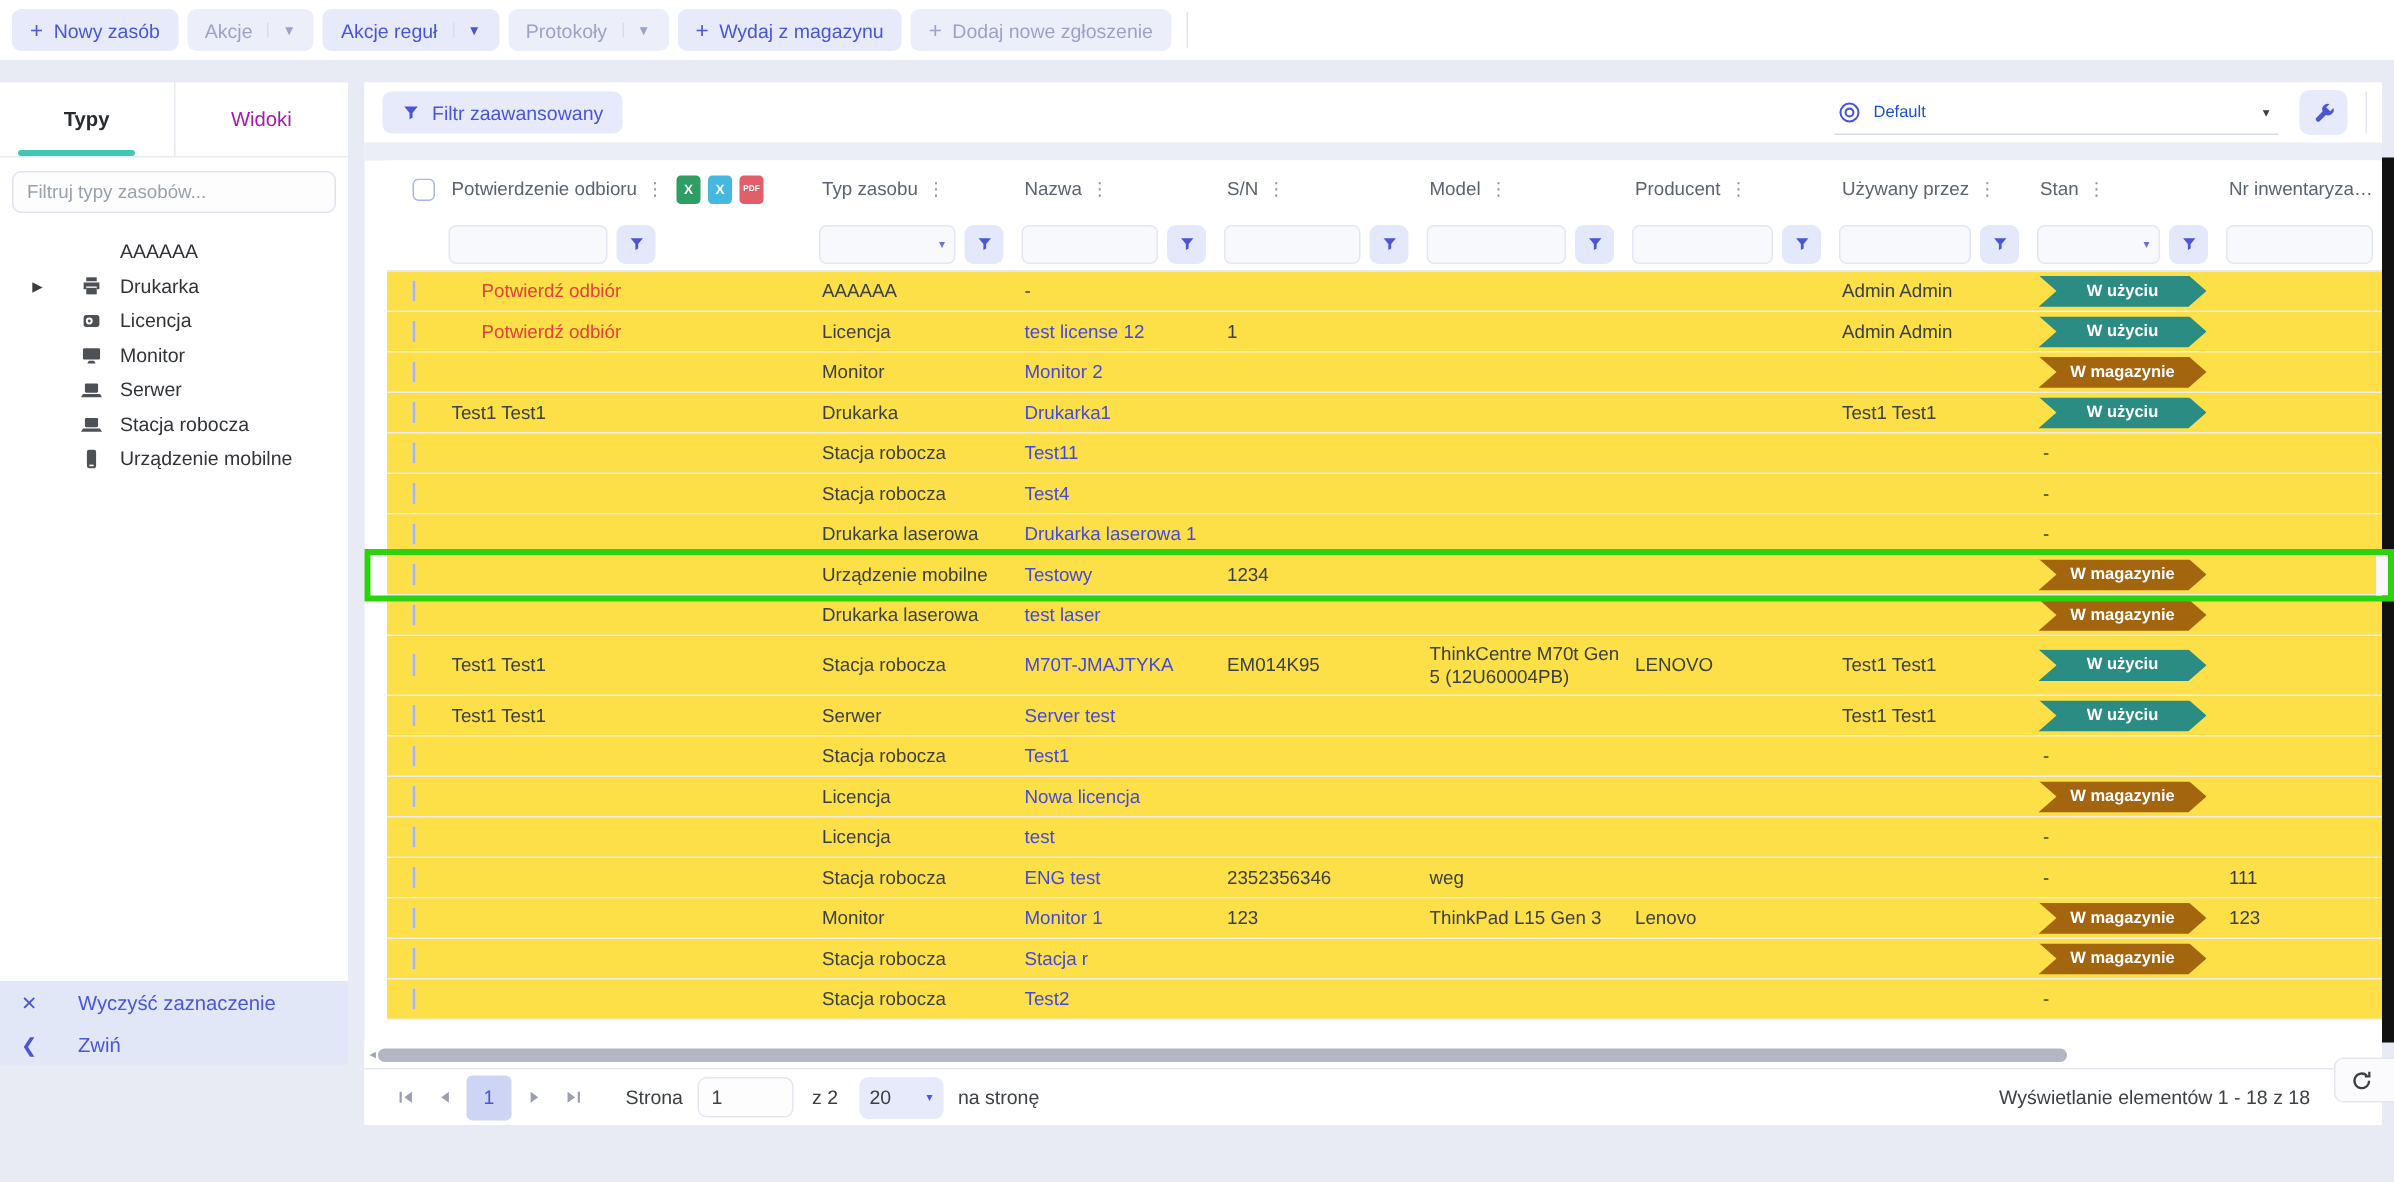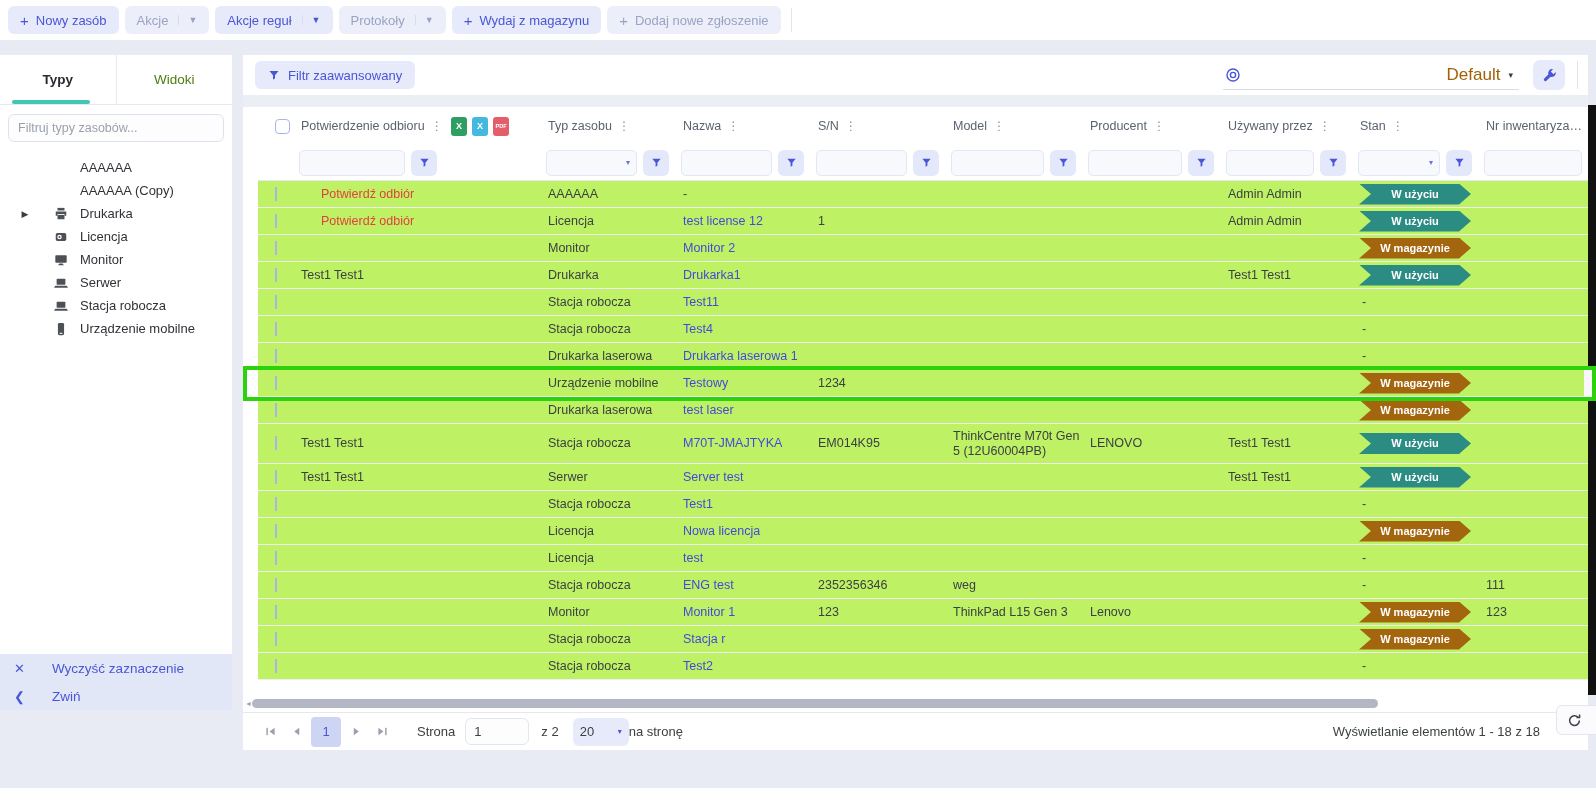--- a/index.html
+++ b/index.html
@@ -16,21 +16,21 @@
   .tbtn .plus { font-size:15px; margin-right:7px; line-height:1; }
   .tbtn .caret-box { margin-left:10px; padding-left:9px; border-left:1px solid #d6dcf3; font-size:9px; }
   .tbtn.disabled { background:#eceffa; color:#9aa3c4; cursor:default; }
   .toolbar-divider { width:1px; height:24px; background:#e3e5ee; margin-left:4px; }
 
   
   .sidebar { position:absolute; left:0; top:55px; width:232px; height:655px; background:#fff;
     display:flex; flex-direction:column; }
   .sb-tabs { height:50px; display:flex; border-bottom:1px solid #e8eaf2; }
   .sb-tab { flex:1; position:relative; display:flex; align-items:center; justify-content:center;
-    font-size:13.5px; color:#4d7c0f; cursor:pointer; }
+    font-size:13.5px; color:#a21caf; cursor:pointer; }
   .sb-tab.active { color:#272b30; font-weight:bold; border-right:1px solid #e8eaf2; }
   .tab-underline { position:absolute; left:12px; right:26px; bottom:0; height:4px; border-radius:3px;
     background:#41c7b4; }
   .sb-filter { padding:9px 8px 8px 8px; }
   .sb-filter input { width:100%; height:28px; border:1px solid #dfe2ee; border-radius:6px;
     padding:0 9px; font-size:12.5px; color:#3c4043; background:#fdfdfe; outline:none;
     font-family:"Liberation Sans",sans-serif; }
   .sb-filter input::placeholder { color:#9aa1ad; }
   .tree { flex:1; padding-top:6px; overflow:hidden; }
   .tree-item { height:23px; display:flex; align-items:center; font-size:13px; color:#2f3237; cursor:pointer; }
@@ -49,21 +49,21 @@
     display:flex; flex-direction:column; }
   .grid-toolbar { height:40px; display:flex; align-items:center; padding:0 10px 0 12px; background:#fff; }
   .btn-adv { display:inline-flex; align-items:center; gap:8px; height:28px; padding:0 13px;
     background:#e6eafa; border:none; border-radius:6px; color:#4a56d6; font-size:13px; cursor:pointer;
     font-family:"Liberation Sans",sans-serif; }
   .btn-adv svg { width:12px; height:12px; fill:#4a56d6; }
   .gt-spacer { flex:1; }
   .view-select { width:296px; height:30px; display:flex; align-items:center; gap:8px;
     border-bottom:1px solid #d8dce9; padding:0 6px 0 2px; cursor:pointer; }
   .view-select .vico { display:inline-flex; }
-  .view-select .vlabel { flex:1; font-size:17px; color:#a16207;text-align:right; }
+  .view-select .vlabel { flex:1; font-size:11px; color:#1d4ed8; }
   .view-select .caret { font-size:9px; color:#3a3d42; }
   .icon-btn { width:32px; height:30px; margin-left:14px; background:#e6eafa; border:none; border-radius:7px;
     display:inline-flex; align-items:center; justify-content:center; cursor:pointer; }
   .gt-divider { width:1px; height:28px; background:#e3e5ee; margin-left:12px; }
   .gap-strip { height:12px; background:#eceef6; }
 
   
   .grid { flex:1; display:flex; flex-direction:column; overflow:hidden; background:#fff; position:relative;margin-left:15px; }
   .grow { display:grid; grid-template-columns:35px 150px 97px 135px 135px 135px 137px 138px 132px 126px minmax(100px,1fr); }
   .hrow { height:38px; align-items:center; }
@@ -79,21 +79,21 @@
   .frow { height:36px; align-items:center; border-bottom:1px solid #e8e9f0; }
   .fcell { display:flex; align-items:center; gap:6px; padding:0 6px; }
   .finput { flex:1; min-width:0; height:26px; border:1px solid #e3e6f5; border-radius:5px; background:#f8f9fd;
     display:flex; align-items:center; justify-content:flex-end; padding:0 6px; }
   .finput .caret { font-size:8px; color:#6a74d8; }
   .fbtn { flex:none; width:26px; height:26px; border:none; border-radius:6px; background:#e3e8fb;
     display:flex; align-items:center; justify-content:center; cursor:pointer; }
   .fbtn svg { width:11px; height:11px; fill:#4a56d6; }
   .cb { width:15px; height:15px; border:1.5px solid #aab4ea; border-radius:4px; background:#fff; margin-left:9px; cursor:pointer; flex:none; }
   .body-rows { position:relative; }
-  .row { border-bottom:1px solid #ededf2; background:#bef264; height:27px; align-items:center; cursor:pointer; }
+  .row { border-bottom:1px solid #ededf2; background:#fde047; height:27px; align-items:center; cursor:pointer; }
   .row.tall { height:40px; }
   .cell { padding-left:8px; font-size:12.5px; color:#3c4043; white-space:nowrap; overflow:hidden; line-height:1.15; }
   .cell.wrap { white-space:normal; }
   .cell a { color:#4549d8; text-decoration:none; }
   .potw-red { color:#e2413d; margin-left:20px; }
   .stan-cell { display:flex; align-items:center; justify-content:center; padding:0; }
   .stan-cell .dash { width:100%; padding-left:10px; color:#3c4043; font-size:12.5px; }
   .badge { width:112px; height:21px; display:flex; align-items:center; justify-content:center;
     color:#fff; font-size:11px; font-weight:bold;
     clip-path:polygon(0 0, calc(100% - 12px) 0, 100% 50%, calc(100% - 12px) 100%, 0 100%, 12px 50%); }
@@ -112,21 +112,21 @@
   .pg-num { width:30px; height:30px; display:inline-flex; align-items:center; justify-content:center;
     background:#cdd4f4; color:#4a56d6; border-radius:4px; font-size:13px; margin:0 2px; cursor:pointer; }
   .pg-label { margin-left:22px; margin-right:10px; }
   .pg-input { width:64px; height:27px; border:1px solid #e2e5f2; border-radius:6px; background:#fdfdfe;
     padding:0 8px; font-size:13px; color:#3c4043; outline:none; font-family:"Liberation Sans",sans-serif; }
   .pg-of { margin:0 14px 0 12px; }
   .pg-select { width:56px; height:28px; background:#e6eafa; border-radius:6px; display:inline-flex;
     align-items:center; padding:0 7px; cursor:pointer; }
   .pg-select .val { flex:1; font-size:13px; color:#3c4043; }
   .pg-select .caret { font-size:8px; color:#4a56d6; }
-  .pg-per { }
+  .pg-per { margin-left:10px; }
   .pg-summary { margin-left:auto; margin-right:34px; font-size:13px; color:#3c4043; }
 
   .black-strip { position:absolute; left:1588px; top:105px; width:8px; height:590px; background:#111; }
   .refresh-float { position:absolute; left:1556px; top:705px; width:52px; height:30px; background:#fbfbfd;
     border:1px solid #e4e6ef; border-radius:6px; display:flex; align-items:center; padding-left:10px; cursor:pointer; }
 </style>
 </head>
 <body>
 
 <div class="screen">
@@ -183,25 +183,20 @@
     <div class="sb-filter">
       <input placeholder="Filtruj typy zasobów..." style="">
     </div>
     <div class="tree">
   <div class="tree-item">
     <span class="tree-arrow empty">▶</span>
     <span class="tree-ico none"></span>
     <span class="tree-label">AAAAAA</span>
   </div>
 
-  <div class="tree-item">
-    <span class="tree-arrow empty">▶</span>
-    <span class="tree-ico none"></span>
-    <span class="tree-label">AAAAAA (Copy)</span>
-  </div>
 
   <div class="tree-item">
     <span class="tree-arrow">▶</span>
     <span class="tree-ico">
             <svg viewBox="0 0 16 16">
               <path d="M4 1h8v3H4z"></path>
               <path d="M2 5h12v5h-2V8H4v2H2z"></path>
               <path d="M4 9h8v5H4z"></path>
             </svg>
           </span>

